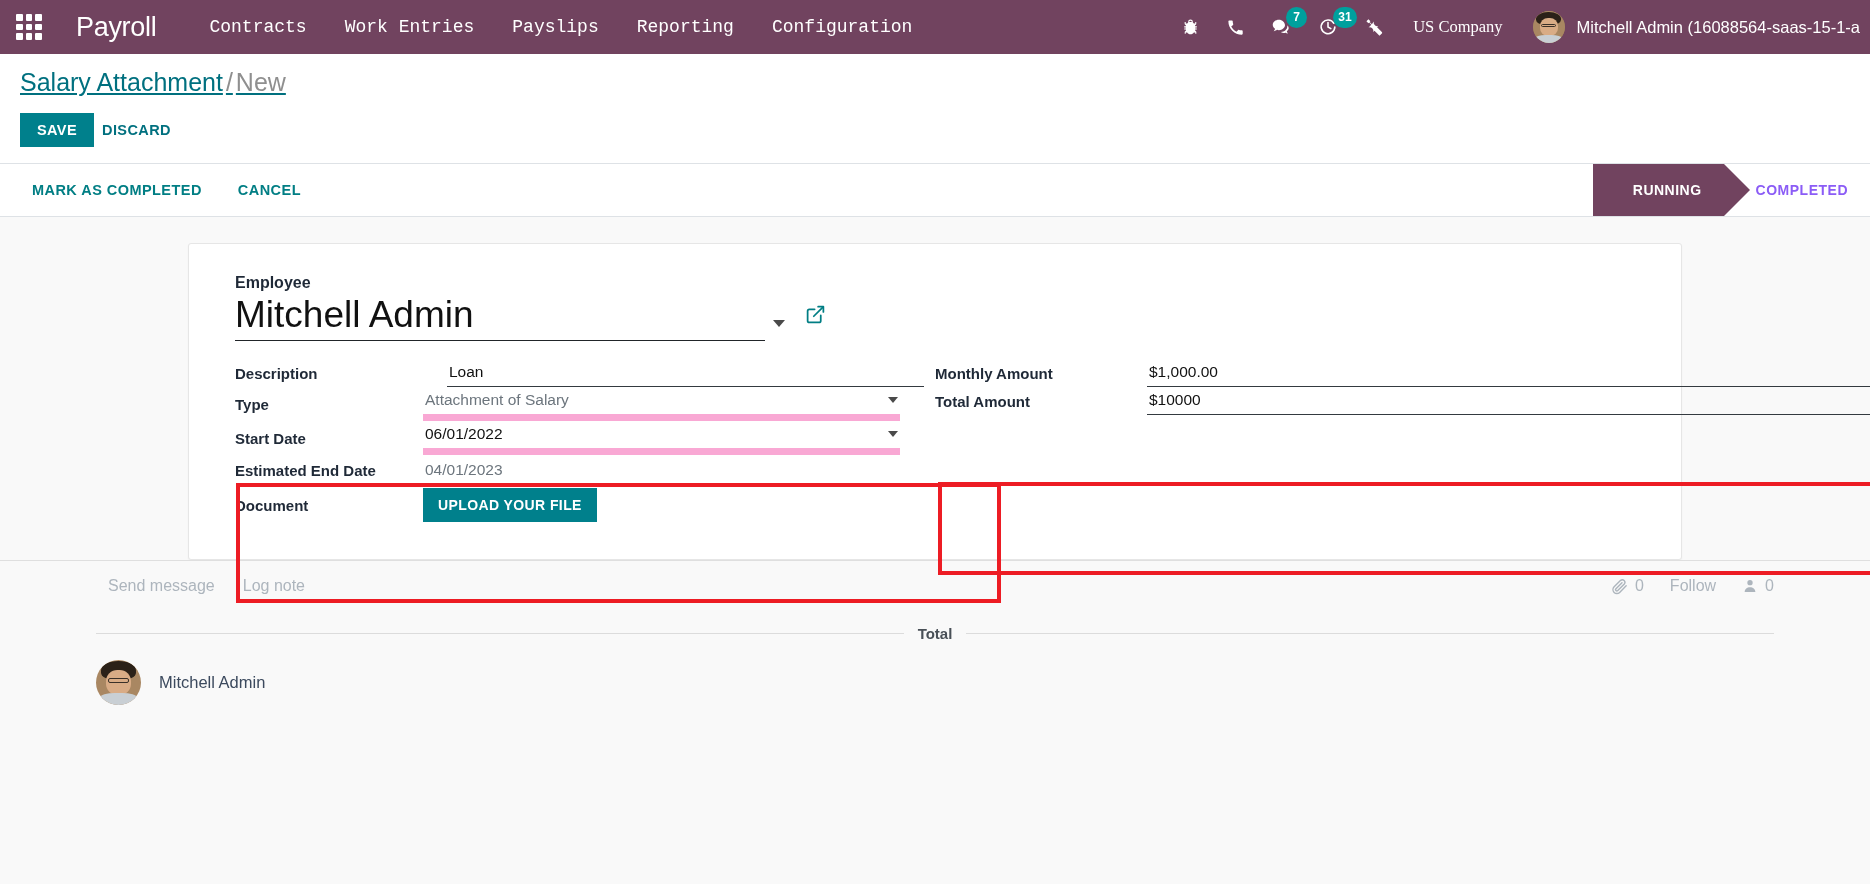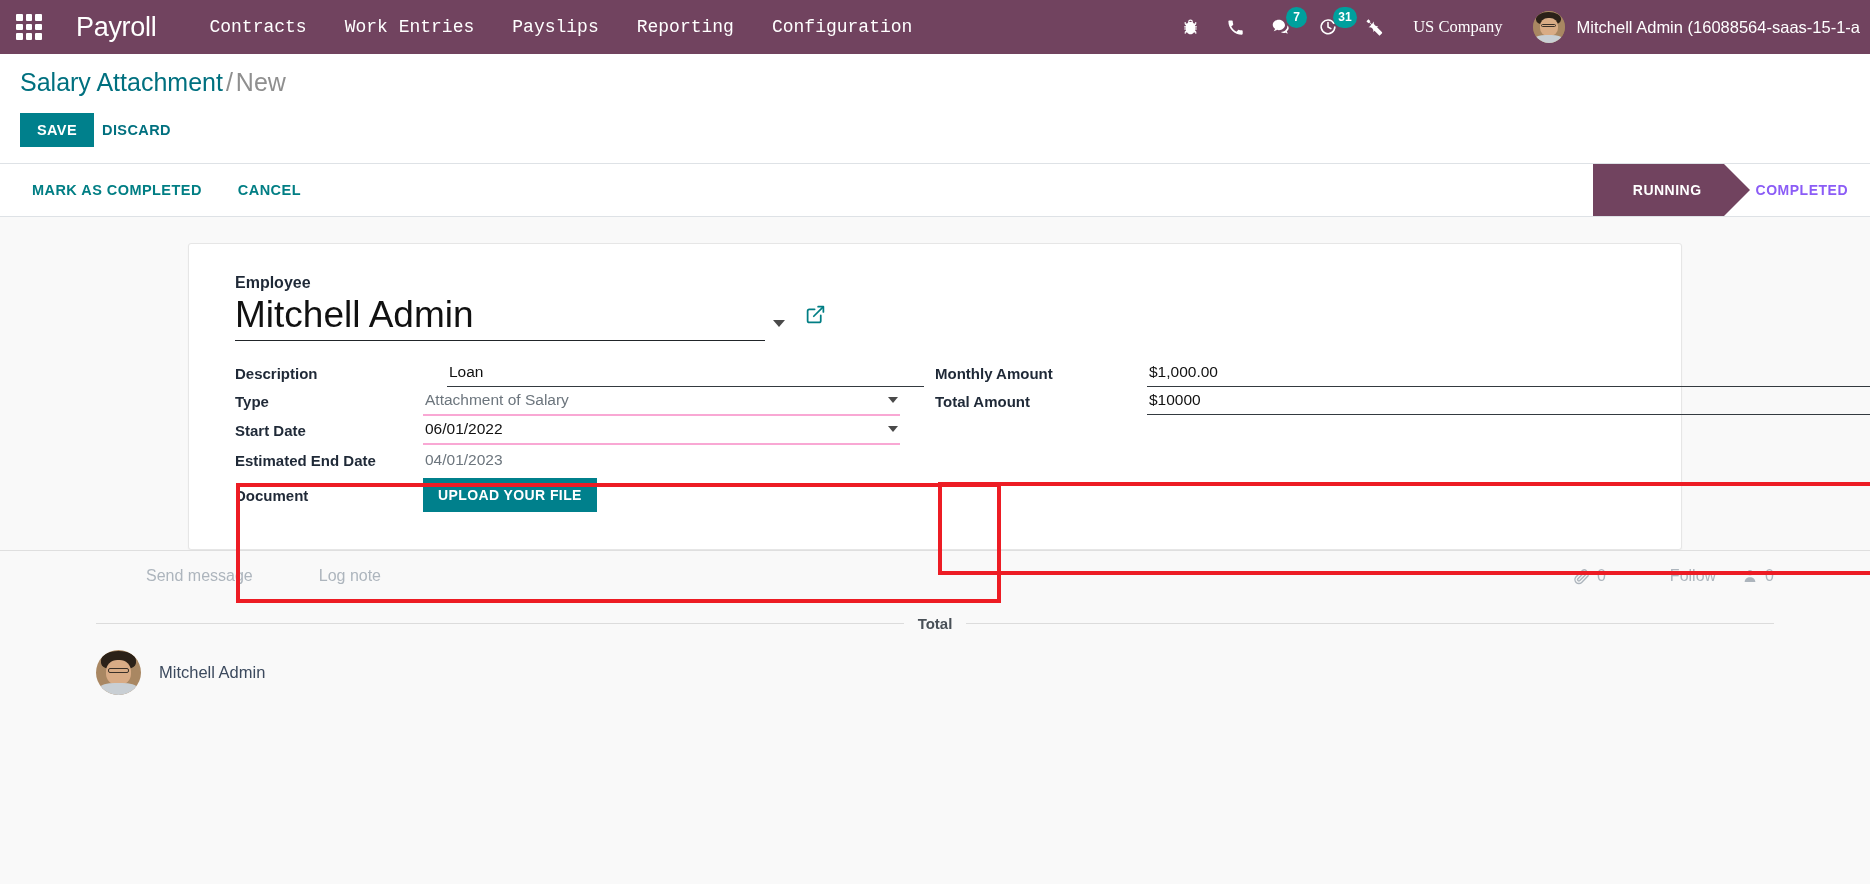--- a/index.html
+++ b/index.html
@@ -121,20 +121,21 @@
   .control-panel {
     background: #ffffff;
     padding: 14px 20px 0 20px;
     border-bottom: 1px solid #dee2e6;
   }
   .breadcrumb {
     font-size: 25px;
     color: #00707f;
     padding-bottom: 4px;
     white-space: nowrap;
+    text-decoration: underline;
   }
   .breadcrumb .crumb-link { color: #00707f; cursor: pointer; }
   .breadcrumb .crumb-sep { color: #8f8f8f; padding: 0 3px; }
   .breadcrumb .crumb-current { color: #8f8f8f; }
   .cp-buttons {
     display: flex;
     align-items: center;
     padding: 12px 0 16px 0;
     gap: 2px;
   }
@@ -303,21 +304,21 @@
     font-family: inherit;
     color: #111;
     padding: 4px 2px 5px 2px;
     background: transparent;
     margin-left: 24px;
   }
   .inp::placeholder { color: #6c757d; }
   .selectish {
     display: flex;
     align-items: center;
-    border-bottom: 2px solid #f9a8d4;
+    border-bottom: 7px solid #f9a8d4;
     padding: 4px 2px 5px 2px;
     cursor: pointer;
   }
   .selectish span.txt { font-size: 15.5px; color: #6c757d; flex: 1; }
   .selectish span.txt.dark { color: #111; }
   .mini-caret {
     width: 0; height: 0;
     border-left: 5px solid transparent;
     border-right: 5px solid transparent;
     border-top: 6px solid #4a4a4a;
@@ -358,21 +359,20 @@
     border-top: 1px solid #dfdfdf;
     padding: 16px 46px 0 46px;
     margin-top: 0;
   }
   .chatter-top { display: flex; align-items: center; }
   .chatter-actions { display: flex; gap: 28px; padding-left: 62px; }
   .chatter-link {
     font-size: 16px;
     color: #adb5bd;
     cursor: pointer;
-    margin-left: 38px;
   }
   .chatter-meta {
     margin-left: auto;
     display: flex;
     align-items: center;
     gap: 26px;
     color: #adb5bd;
     font-size: 16px;
     padding-right: 50px;
   }

